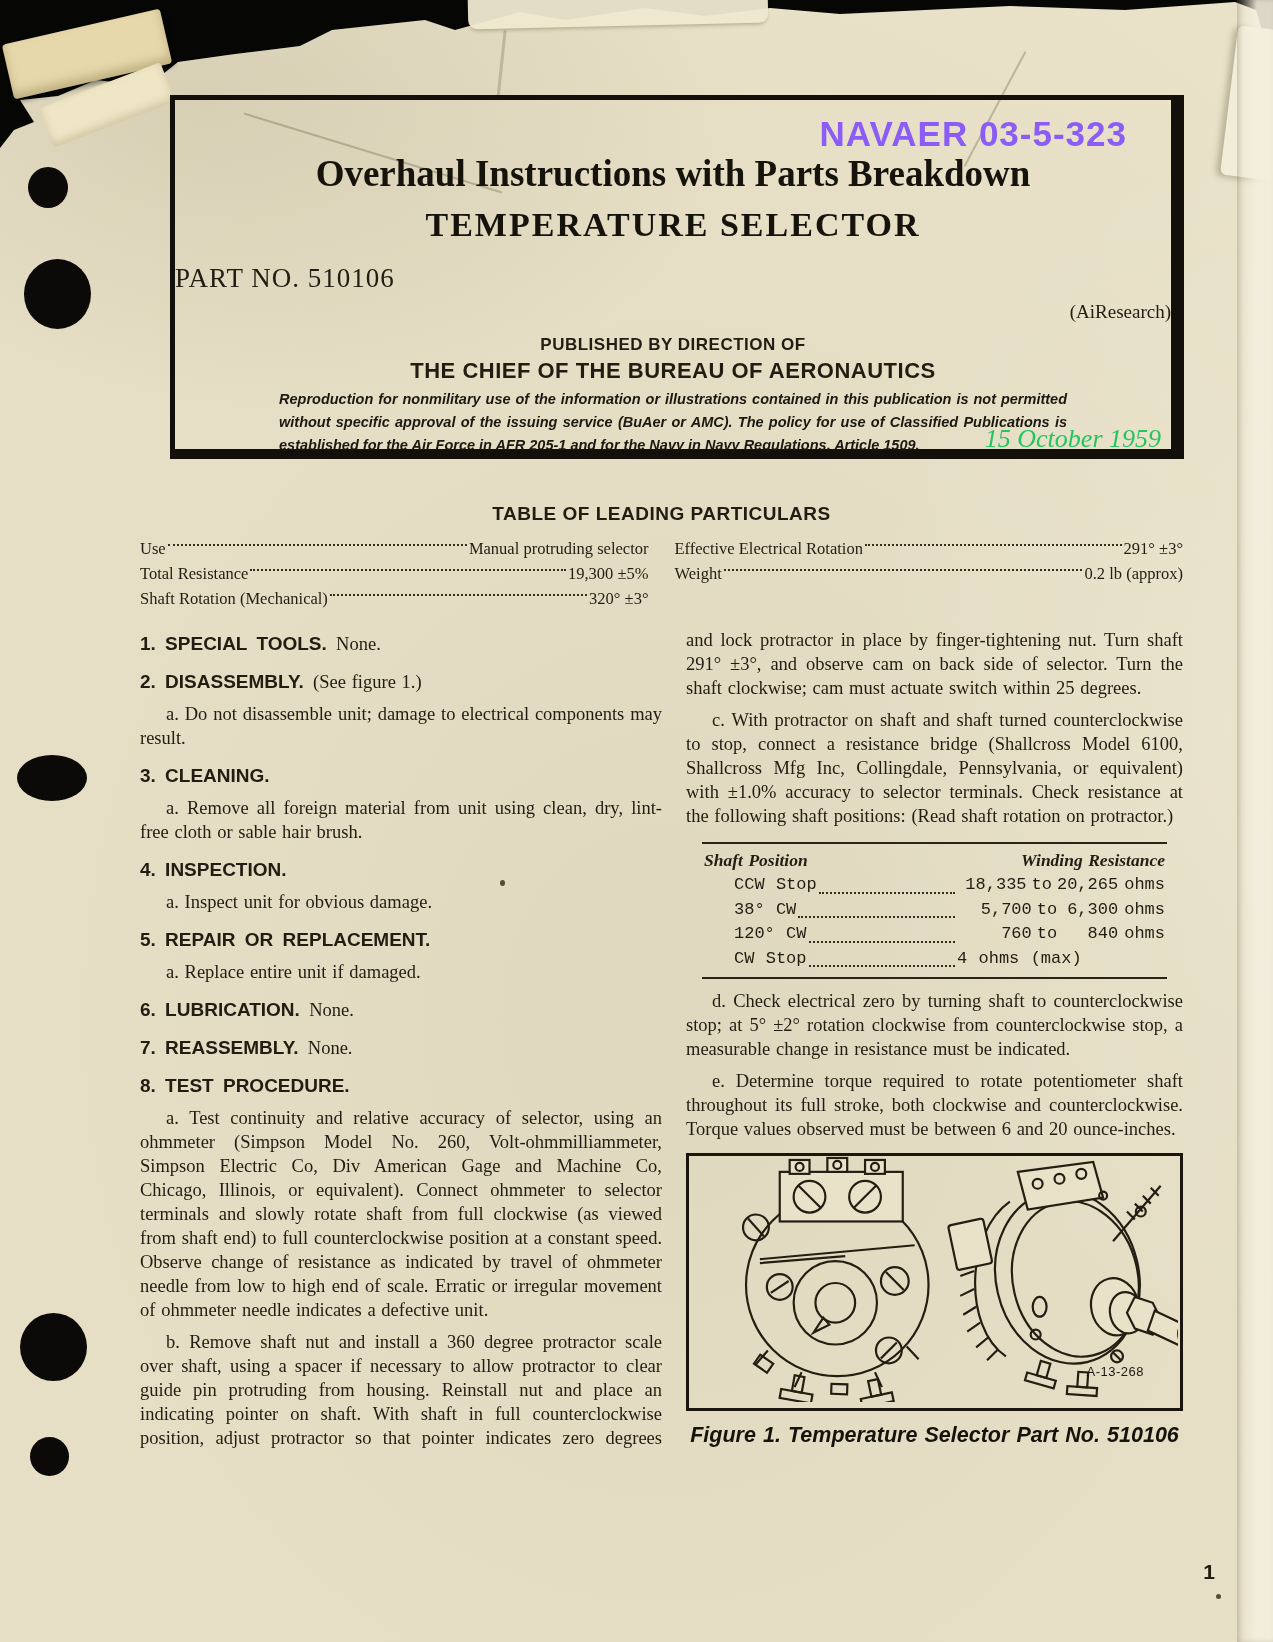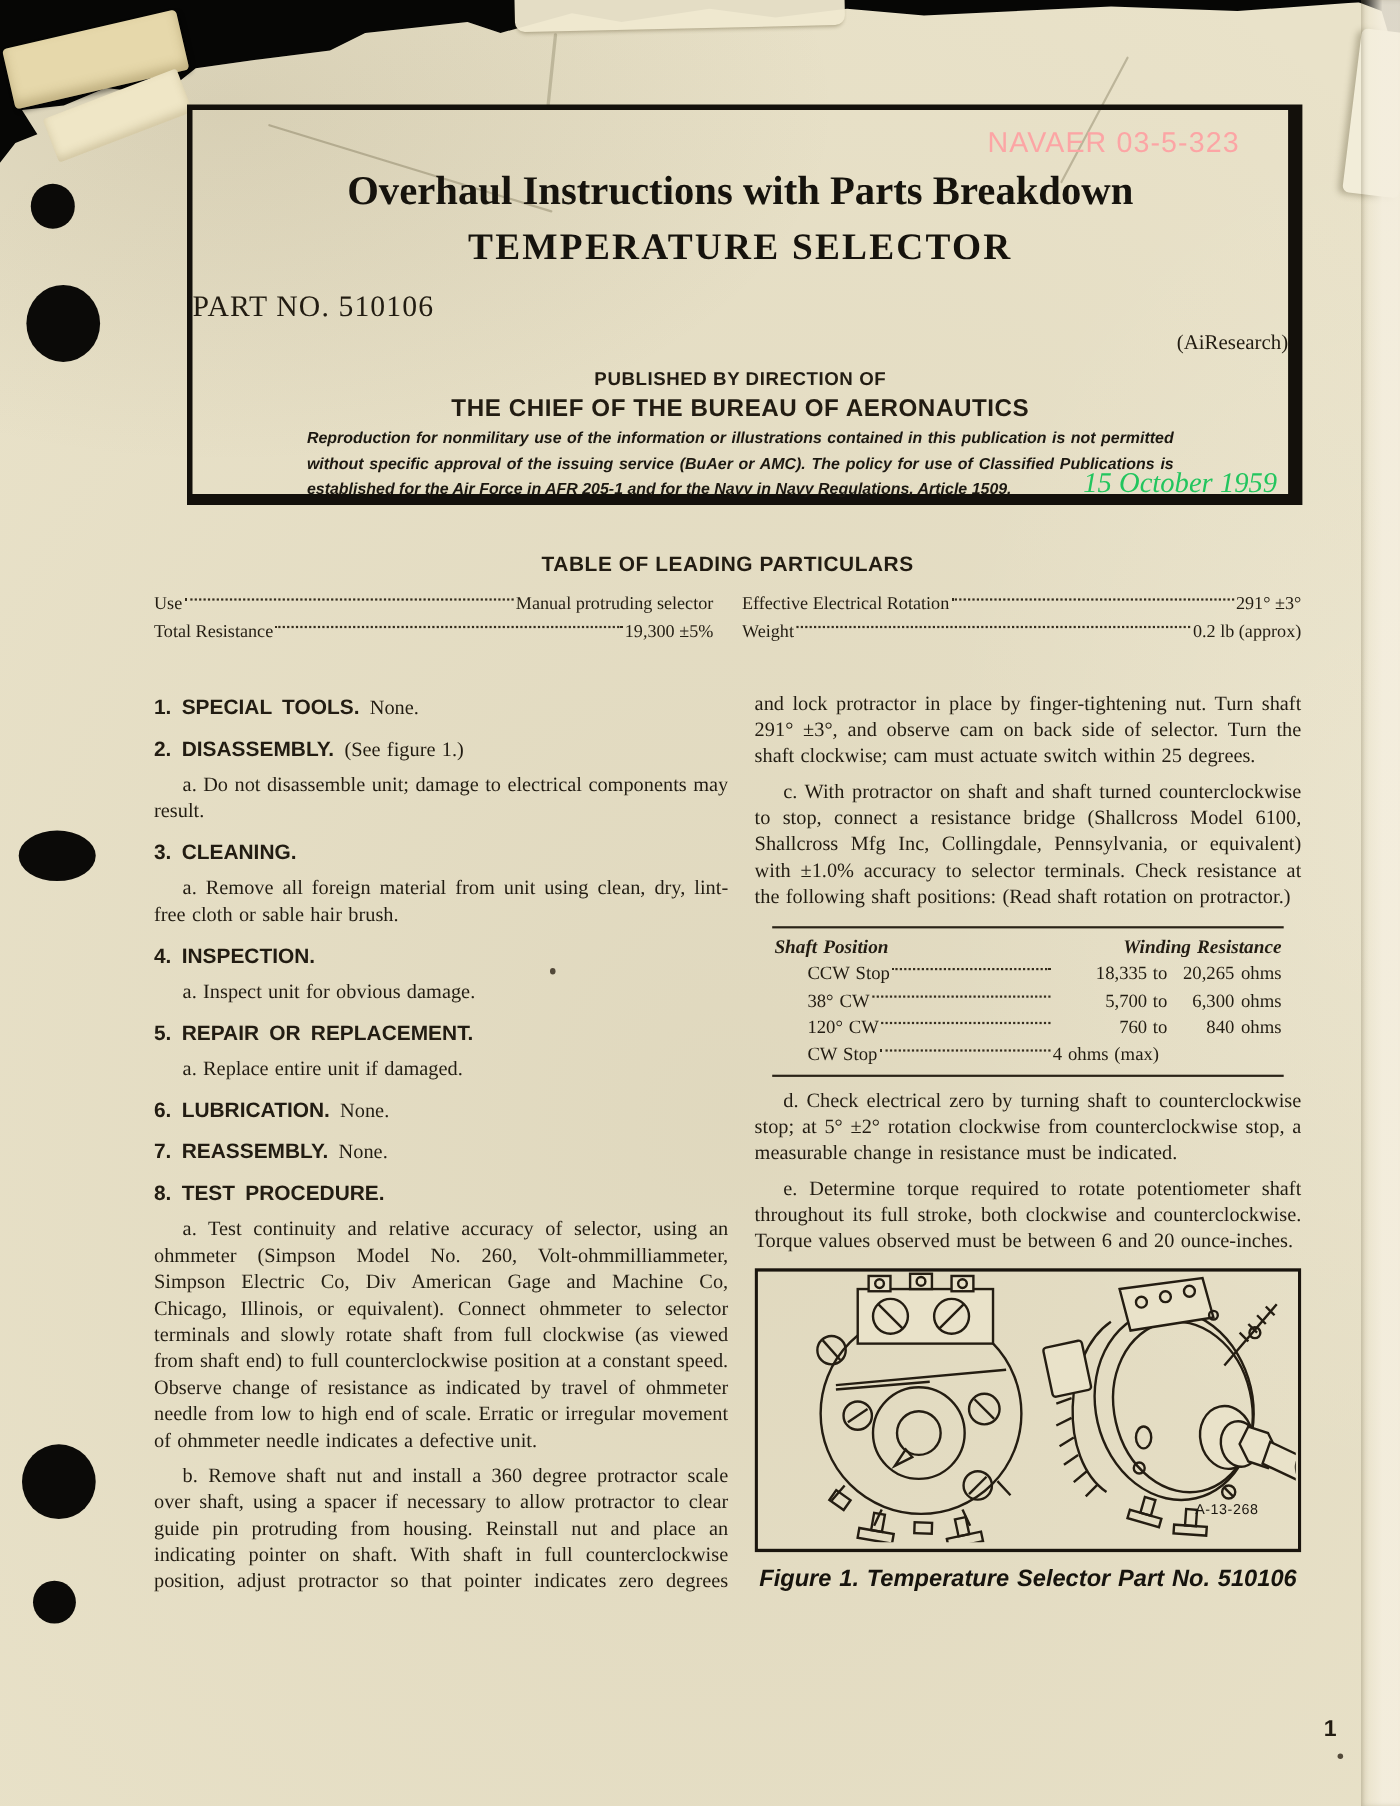--- a/index.html
+++ b/index.html
@@ -31,21 +31,21 @@
   .crease1{left:238px;top:152px;width:270px;transform:rotate(17deg);}
   .crease2{left:930px;top:108px;width:130px;transform:rotate(-62deg);}
   .crease3{left:500px;top:30px;width:3px;height:70px;transform:rotate(6deg);background:rgba(101,92,62,0.28);}
   .punch{position:absolute;background:#0b0a08;border-radius:50%;}
   .speck{position:absolute;background:rgba(46,36,22,0.8);border-radius:50%;}
 
   
   .header-box{position:absolute;left:170px;top:95px;width:1014px;height:364px;box-sizing:border-box;
     border-style:solid;border-color:#13100b;border-width:5px 13px 10px 5px;}
   .doc-number{position:absolute;right:44px;top:14px;font-family:"Liberation Sans",sans-serif;
-    font-weight:normal;font-size:26px;letter-spacing:1px;color:#fca5a5;}
+    font-weight:bold;font-size:35px;letter-spacing:1px;color:#8b5cf6;}
   .hb-title1{position:absolute;left:0;right:0;top:52px;text-align:center;font-weight:bold;
     font-size:37px;color:#16130d;}
   .hb-title2{position:absolute;left:0;right:0;top:106px;text-align:center;font-weight:bold;
     font-size:34px;letter-spacing:2px;color:#16130d;}
   .hb-part{position:absolute;left:0;right:0;top:163px;text-align:left;font-size:27px;letter-spacing:1px;}
   .hb-mfr{position:absolute;left:0;right:0;top:201px;text-align:right;font-size:19px;}
   .hb-pub1{position:absolute;left:0;right:0;top:235px;text-align:center;
     font-family:"Liberation Sans",sans-serif;font-weight:bold;font-size:17px;letter-spacing:0.5px;}
   .hb-pub2{position:absolute;left:0;right:0;top:258px;text-align:center;
     font-family:"Liberation Sans",sans-serif;font-weight:bold;font-size:22px;letter-spacing:0.5px;}
@@ -75,21 +75,21 @@
   .sec .tail{font-family:"Liberation Serif",serif;font-weight:normal;font-size:18.5px;word-spacing:0.06em;}
   .para{margin:8px 0 0;text-indent:26px;}
   .para-cont{margin:0;text-indent:0;}
   .just-last{text-align-last:justify;}
 
   
   .rtable{margin:14px 16px 10px;border-top:2.5px solid #2a2317;border-bottom:2.5px solid #2a2317;
     padding:4px 2px 6px;}
   .rt-head{display:flex;justify-content:space-between;font-style:italic;font-weight:bold;
     font-size:17.5px;line-height:25px;}
-  .rt-row{display:flex;align-items:center;font-size:17px;line-height:24.5px;}
+  .rt-row{display:flex;align-items:flex-end;font-size:17px;line-height:24.5px;font-family:Liberation Mono, monospace;}
   .rt-pos{padding-left:30px;white-space:nowrap;}
   .rt-vgroup{width:208px;display:flex;justify-content:flex-end;white-space:nowrap;}
   .rt-vgroup.left{justify-content:flex-start;}
   .rt-r1{display:inline-block;min-width:54px;text-align:right;}
   .rt-to{display:inline-block;margin:0 5px;}
   .rt-r2{display:inline-block;min-width:56px;text-align:right;margin-right:6px;}
 
   
   .figure-box{margin-top:12px;border:3px solid #1a150e;height:252px;position:relative;}
   .fig-ref{position:absolute;right:36px;bottom:24px;font-family:"Liberation Sans",sans-serif;
@@ -142,20 +142,25 @@
     <div class="pcol">
       <div class="prow">
         <span>Use</span>
         <span class="dots"></span>
         <span class="pval">Manual protruding selector</span>
       </div>
       <div class="prow">
         <span>Total Resistance</span>
         <span class="dots"></span>
         <span class="pval">19,300 ±5%</span>
+      </div>
+      <div class="prow">
+        <span>Shaft Rotation (Mechanical)</span>
+        <span class="dots"></span>
+        <span class="pval">320° ±3°</span>
       </div>
     </div>
     <div class="pcol">
       <div class="prow">
         <span>Effective Electrical Rotation</span>
         <span class="dots"></span>
         <span class="pval">291° ±3°</span>
       </div>
       <div class="prow">
         <span>Weight</span>

